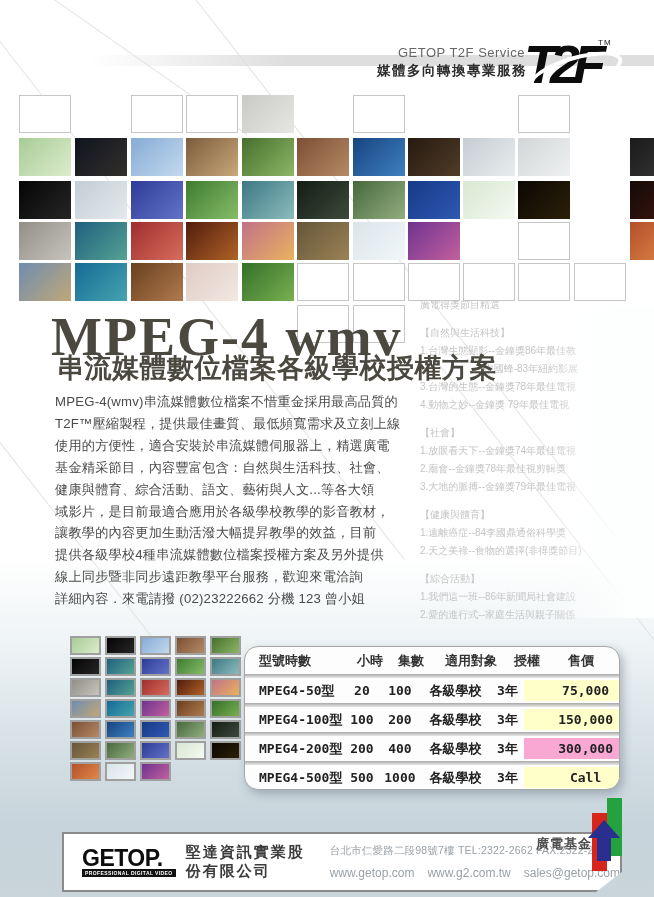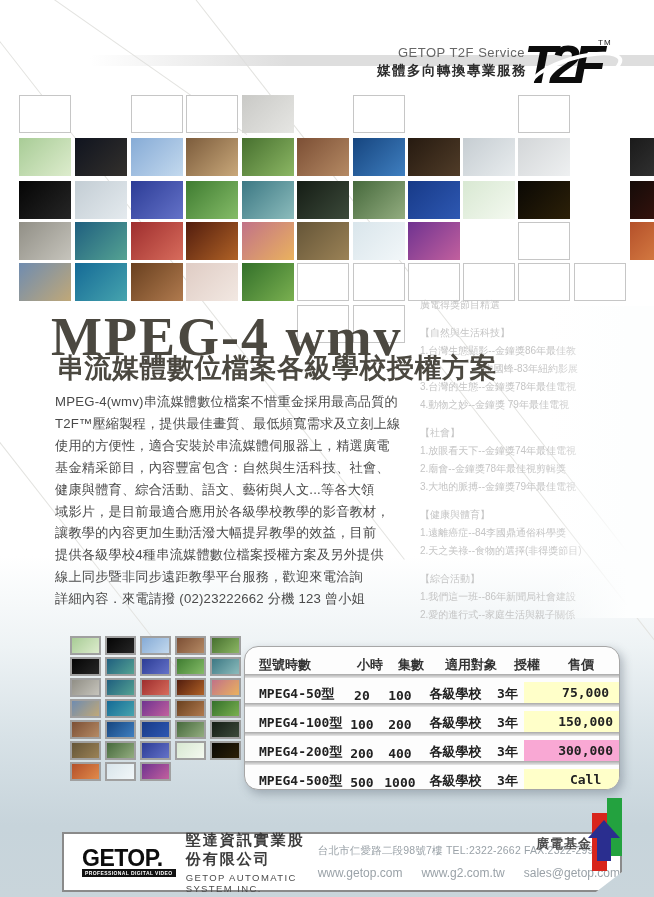--- a/index.html
+++ b/index.html
@@ -20,21 +20,21 @@
   .title1{position:absolute;left:51px;top:316px;font-size:54px;font-weight:bold;color:#4b4840;letter-spacing:2px;z-index:6;line-height:42px;font-family:Liberation Serif, serif;}
   .title2{position:absolute;left:57px;top:352px;font-size:27px;font-weight:bold;color:#4b4840;letter-spacing:.5px;z-index:6;line-height:32px;}
   .intro{position:absolute;left:55px;top:391px;width:350px;font-size:13.2px;line-height:21.9px;color:#4a4a4a;letter-spacing:.2px;white-space:pre-line;z-index:5;}
   .plist{position:absolute;left:420px;top:296px;width:240px;font-size:10px;line-height:18px;color:#c5c5c5;z-index:1;}
   .plist .sec{margin-top:10px;}
   .plist .item,.plist .headline,.plist .heading{white-space:nowrap;overflow:visible;}
   .plist-fade{position:absolute;left:548px;top:306px;width:106px;height:312px;z-index:2;
     background:linear-gradient(to right,rgba(255,255,255,0),rgba(253,254,254,1) 75%);}
   .price-panel{position:absolute;left:244px;top:646px;width:374px;height:142px;background:#fdfdfd;border:1px solid #a6a6a6;
     border-radius:14px;box-shadow:3px 4px 10px rgba(100,110,125,.45);z-index:6;overflow:hidden;}
-  .trow{display:flex;align-items:flex-end;height:25px;font-family:"DejaVu Sans Mono","Liberation Mono",monospace;font-size:13px;font-weight:bold;color:#222;}
+  .trow{display:flex;align-items:center;height:25px;font-family:"DejaVu Sans Mono","Liberation Mono",monospace;font-size:13px;font-weight:bold;color:#222;}
   .trow.head{height:27px;color:#333;}
   .c-model{width:92px;padding-left:14px;}
   .c-h{width:38px;text-align:center;}
   .c-e{width:44px;text-align:center;}
   .c-t{width:76px;text-align:center;}
   .c-l{width:36px;text-align:center;}
   .c-p{width:72px;text-align:center;}
   .pcell{height:21px;line-height:21px;padding-left:28px;}
   .tdiv{height:4px;background:linear-gradient(180deg,#a8a8a8,#e8e8e8);}
   .mini{position:absolute;left:70px;top:636px;width:185px;height:148px;z-index:5;}
@@ -48,21 +48,21 @@
   .footer{position:absolute;left:62px;top:832px;width:560px;height:60px;background:#fff;border:2px solid #8a8a8a;z-index:6;
     clip-path:polygon(0 0,100% 0,100% calc(100% - 20px),calc(100% - 26px) 100%,0 100%);
     display:flex;align-items:center;box-sizing:border-box;padding-left:18px;}
   .brand{font-size:23px;font-weight:900;letter-spacing:-.5px;color:#0d0d0d;line-height:22px;}
   .brand-bar{background:#111;color:#fff;font-size:5px;letter-spacing:.4px;padding:1px 3px;width:max-content;font-weight:bold;}
   .co-block{margin-left:10px;}
   .co-zh{font-size:15px;font-weight:bold;color:#3c3c3c;letter-spacing:2px;}
   .co-en{font-size:9.5px;color:#4a4a4a;letter-spacing:1.4px;margin-top:3px;}
   .contact{color:#9aa2a8;margin-left:12px;}
   .addr{font-size:10.5px;letter-spacing:.2px;}
-  .webs{font-size:12px;margin-top:8px;display:flex;gap:19px;}
+  .webs{font-size:12px;margin-top:8px;display:flex;gap:13px;}
 </style>
 </head>
 <body>
 
 <div class="page">
 
   <div class="diag" style="left:170px;top:-120px;height:760px;transform:rotate(-38deg);"></div>
   <div class="diag" style="left:430px;top:-110px;height:820px;transform:rotate(-38deg);"></div>
   <div class="diag" style="left:560px;top:310px;height:420px;transform:rotate(-38deg);"></div>
   <div class="diag" style="left:140px;top:-70px;height:260px;transform:rotate(-55deg);"></div>
@@ -265,21 +265,20 @@
     <div class="fl-arrow-stem"></div>
   </div>
 
   <div class="footer">
     <div>
       <div class="brand">GETOP.</div>
       <div class="brand-bar">PROFESSIONAL DIGITAL VIDEO</div>
     </div>
     <div class="co-block">
       <div class="co-zh">堅達資訊實業股份有限公司</div>
-      <div class="co-en">GETOP AUTOMATIC SYSTEM INC.</div>
     </div>
     <div class="contact">
       <div class="addr">台北市仁愛路二段98號7樓 TEL:2322-2662 FAX:2322-2995</div>
       <div class="webs" id="webs">
           <span>www.getop.com</span>
           <span>www.g2.com.tw</span>
           <span>sales@getop.com</span>
         </div>
     </div>
   </div>

